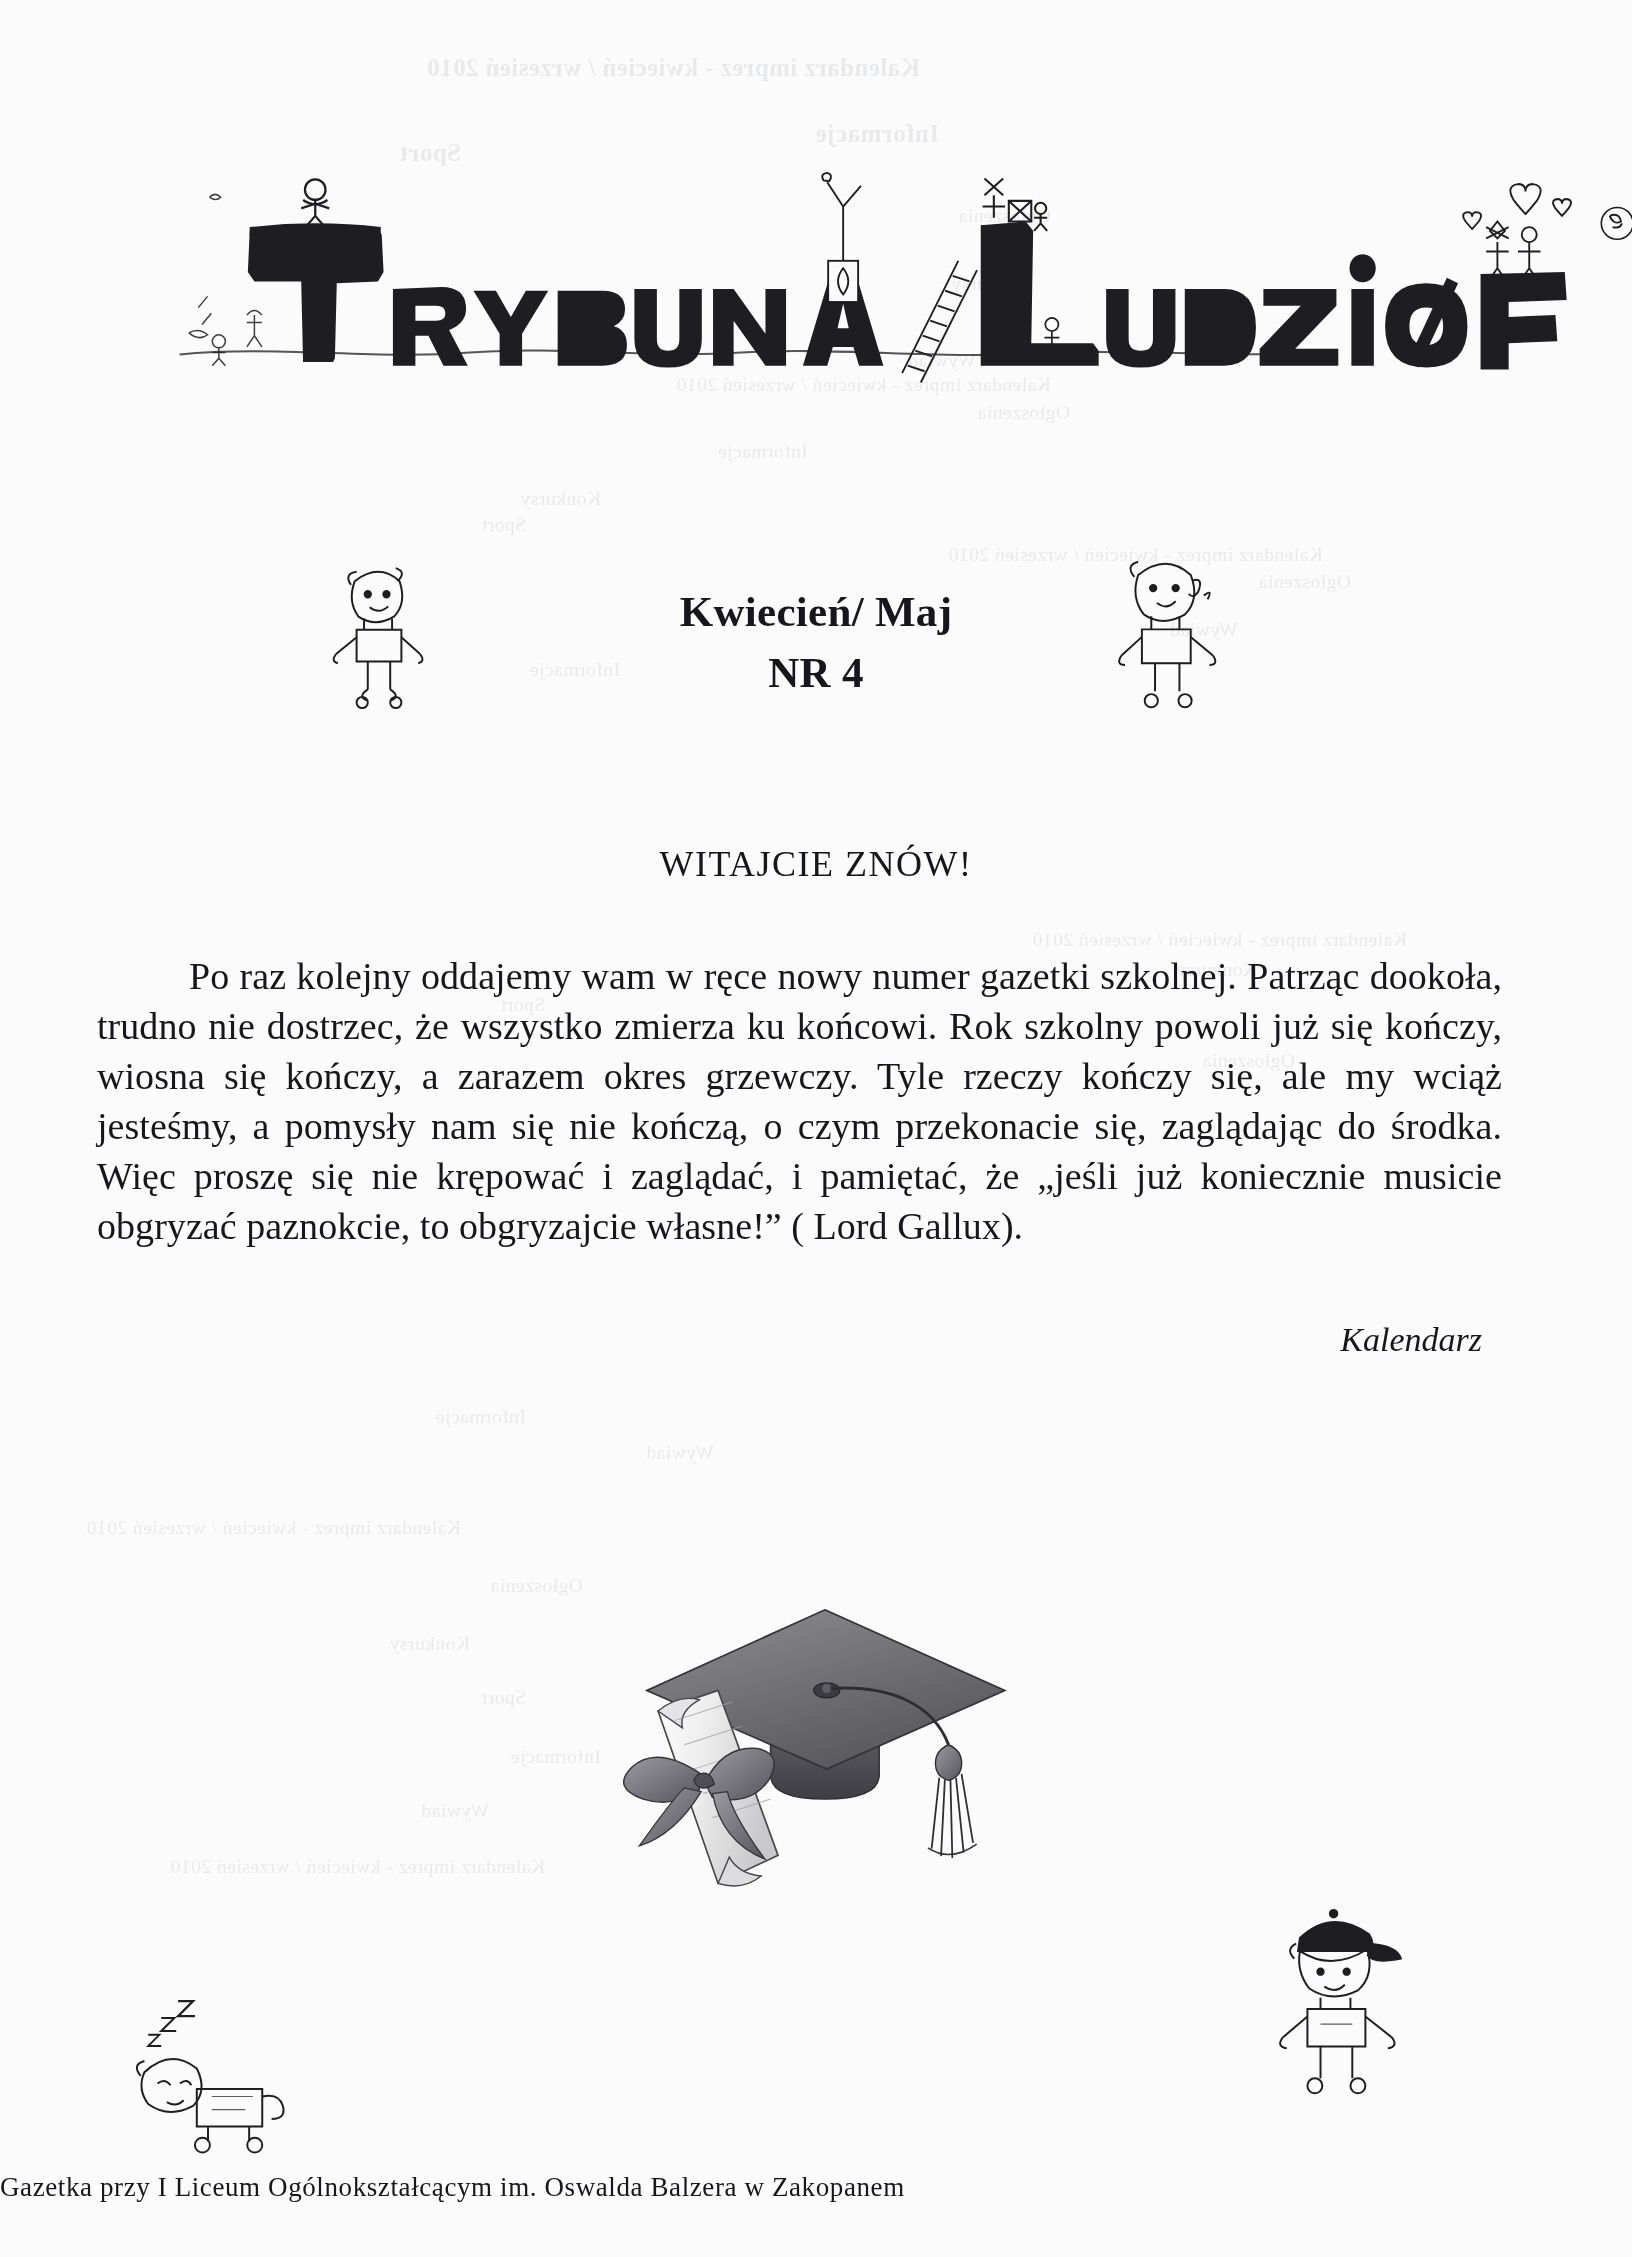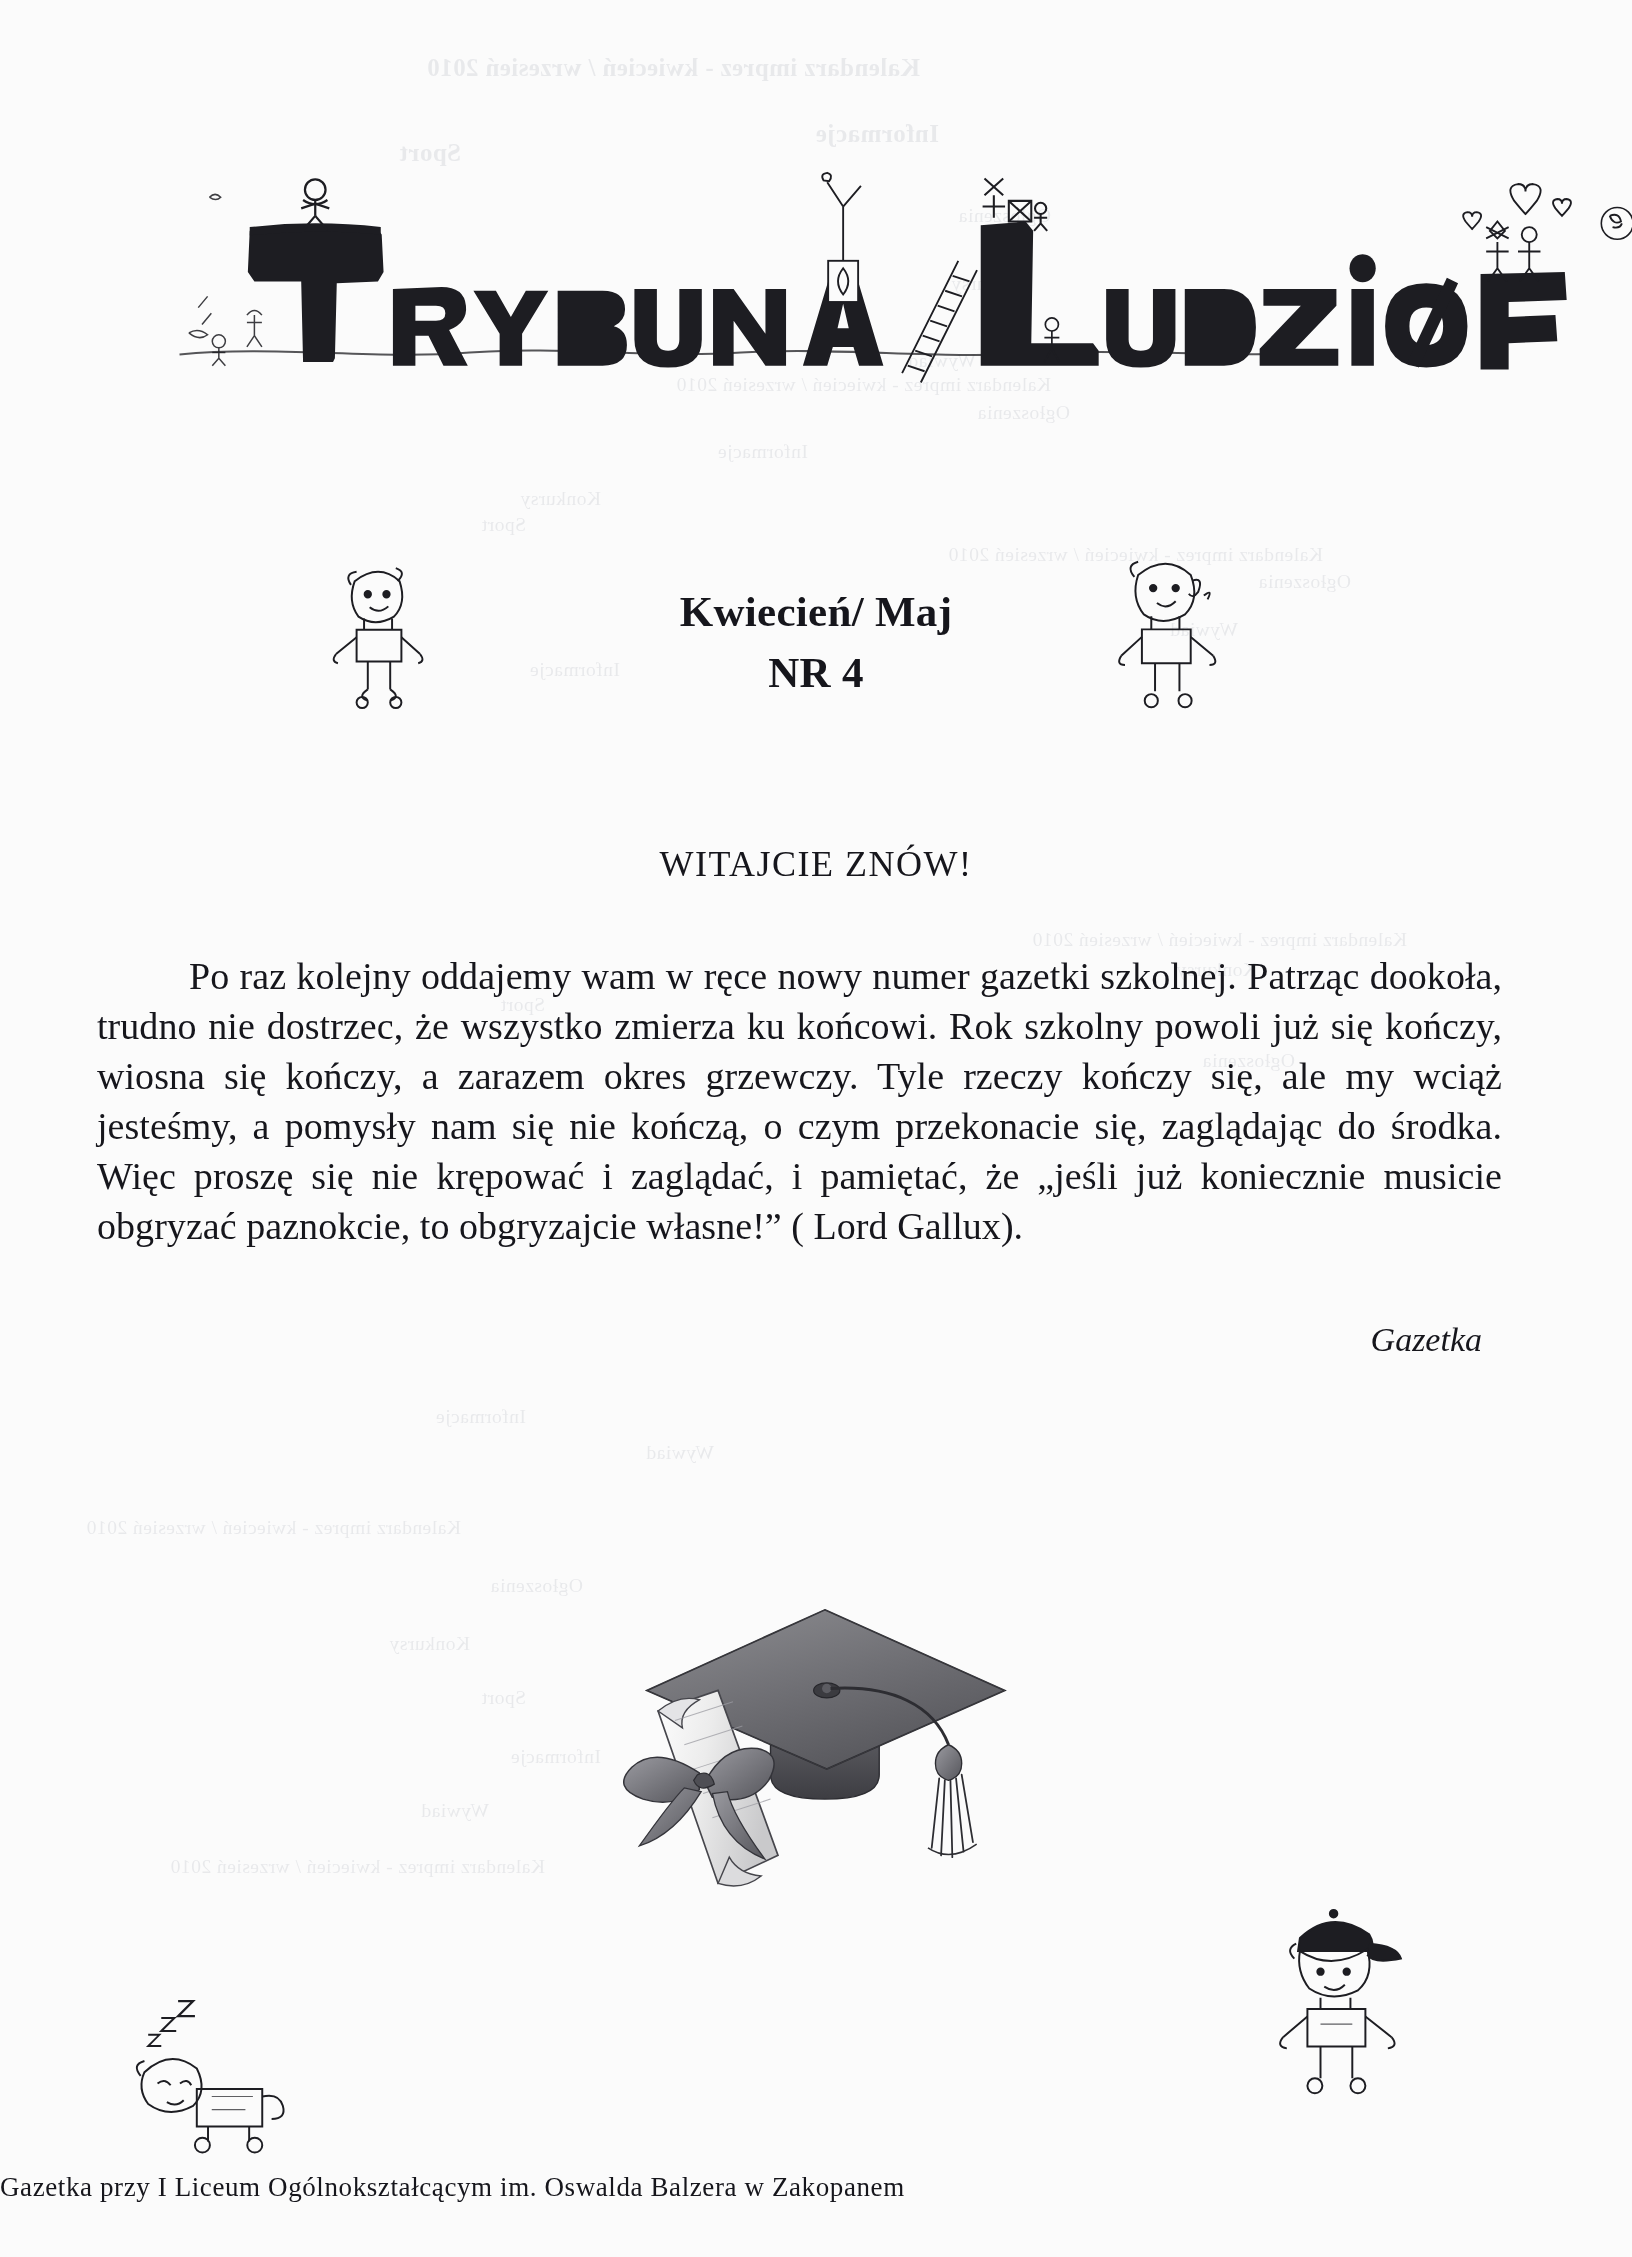--- a/index.html
+++ b/index.html
@@ -333,21 +333,21 @@
     <div>Kwiecień/ Maj</div>
     <div>NR 4</div>
   </div>
 
   <div class="headline">WITAJCIE ZNÓW!</div>
 
   <div class="body-copy">
     <p>Po raz kolejny oddajemy wam w ręce nowy numer gazetki szkolnej. Patrząc dookoła, trudno nie dostrzec, że wszystko zmierza ku końcowi. Rok szkolny powoli już się kończy, wiosna się kończy, a zarazem okres grzewczy. Tyle rzeczy kończy się, ale my wciąż jesteśmy, a pomysły nam się nie kończą, o czym przekonacie się, zaglądając do środka. Więc proszę się nie krępować i zaglądać, i pamiętać, że „jeśli już koniecznie musicie obgryzać paznokcie, to obgryzajcie własne!” ( Lord Gallux).</p>
   </div>
 
-  <div class="signature">Gazetka</div>
+  <div class="signature">Kalendarz</div>
 
   <svg class="grad-art" width="581" height="394" viewBox="0 0 620 420" aria-hidden="true">
     <defs>
       <linearGradient id="capTop" x1="0" y1="0" x2="0.6" y2="1">
         <stop offset="0%" stop-color="#8e8e92"></stop>
         <stop offset="55%" stop-color="#6f6f74"></stop>
         <stop offset="100%" stop-color="#57575c"></stop>
       </linearGradient>
       <linearGradient id="capBand" x1="0" y1="0" x2="0" y2="1">
         <stop offset="0%" stop-color="#64646a"></stop>

